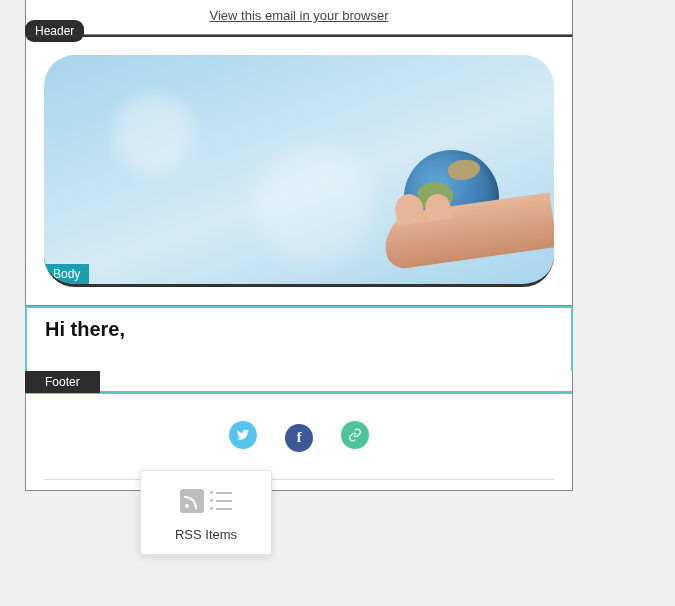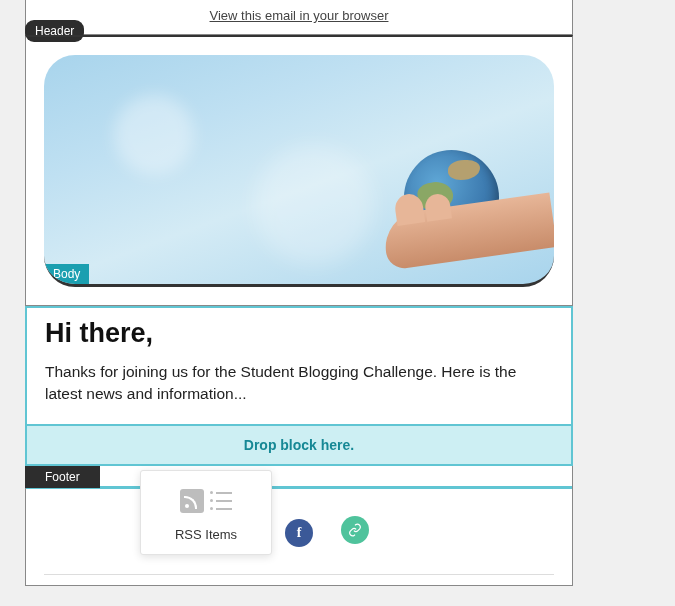--- a/index.html
+++ b/index.html
@@ -124,21 +124,21 @@
     font-size:12px;
     padding:3px 9px;
   }
   .body-block {
     border: 2px solid #60c5d3;
     border-bottom:none;
     background:#fff;
     padding: 10px 18px 18px;
   }
   .greeting {
-    font-size: 27px;
+    font-size: 20px;
     font-weight: bold;
     color:#111;
     margin-bottom:12px;
     font-family: "Helvetica Neue", Helvetica, Arial, sans-serif;
   }
   .body-text {
     font-size: 15.5px;
     color:#222;
     line-height:1.45;
   }
@@ -274,24 +274,22 @@
   <div class="header-block">
     <div class="hero">
       <div class="globe"></div>
       <div class="hand"></div>
       <div class="body-label">Body</div>
     </div>
   </div>
 
   <div class="body-block">
     <div class="greeting">Hi there,</div>
-    <div class="body-text">Thanks for joining us for the Student Blogging Challenge. Here is the latest news and information...</div>
-  </div>
-
-  <div class="dropzone">Drop block here.</div>
+  </div>
+
 
   <div class="footer-block">
     <div class="footer-label">Footer</div>
     <div class="footer-inner">
       <div class="social">
         <span class="sbtn tw">
           <svg viewBox="0 0 24 24">
               <path d="M23 4.9c-.8.4-1.7.6-2.6.8.9-.6 1.6-1.5 2-2.5-.9.5-1.9.9-2.9 1.1C18.6 3.4 17.4 3 16.2 3c-2.4 0-4.3 2-4.3 4.3 0 .3 0 .7.1 1C8.3 8.1 5 6.4 2.8 3.7c-.4.6-.6 1.4-.6 2.2 0 1.5.8 2.8 1.9 3.6-.7 0-1.4-.2-1.9-.5v.1c0 2.1 1.5 3.8 3.4 4.2-.4.1-.7.1-1.1.1-.3 0-.6 0-.8-.1.6 1.7 2.1 2.9 4 3-1.5 1.1-3.3 1.8-5.3 1.8H1c1.9 1.2 4.2 1.9 6.6 1.9 7.9 0 12.3-6.6 12.3-12.3v-.6c.8-.6 1.6-1.4 2.1-2.1z"></path>
             </svg>
         </span>

